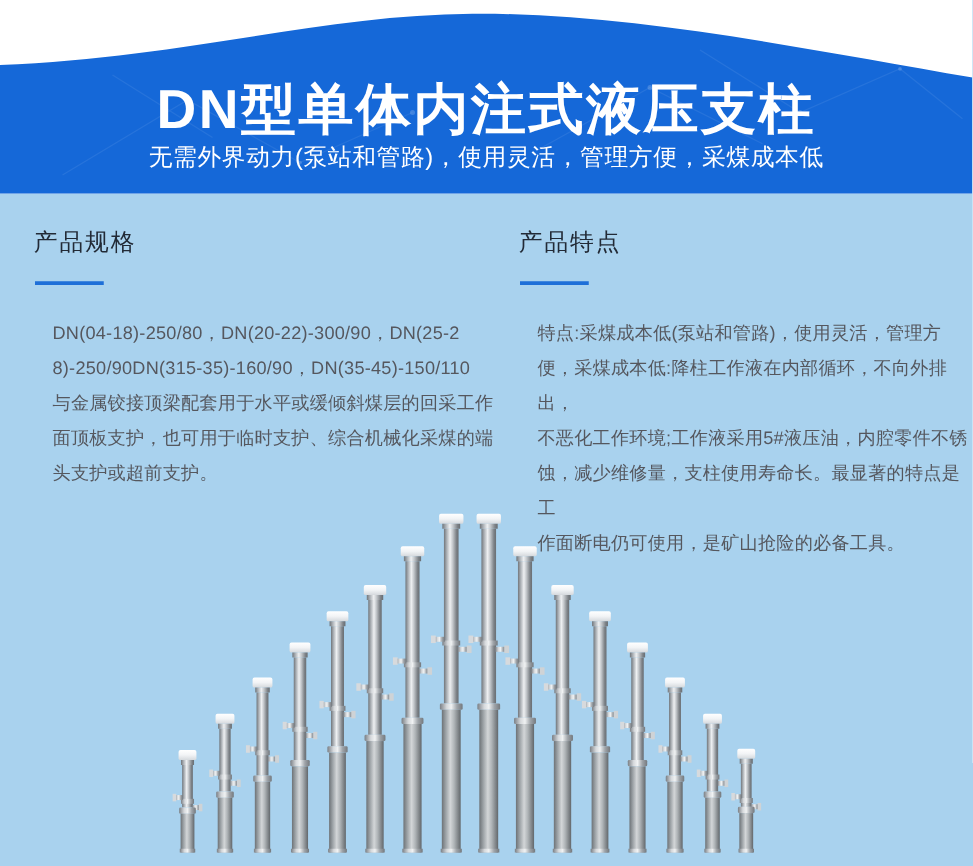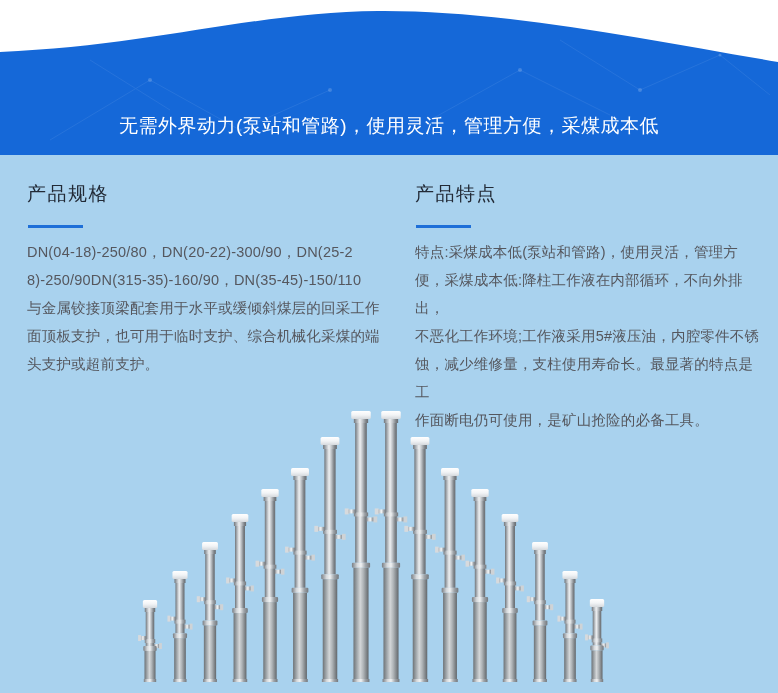--- a/index.html
+++ b/index.html
@@ -33,21 +33,21 @@
   .section h2{
     position:absolute;top:0;left:0;margin:0;
     font-size:19px;font-weight:500;color:#222a36;letter-spacing:1.5px;
     white-space:nowrap;
   }
   .underline{
     position:absolute;top:44px;left:1px;
     width:55px;height:3px;background:#1e6fd8;
   }
   .section p{
-    position:absolute;top:57px;left:0;margin:0;
+    position:absolute;top:57px;left:0;margin:15px;
     width:100%;
     font-size:14.5px;line-height:28px;color:#55575e;
     white-space:pre-line;
     letter-spacing:0.2px;
   }
   
   .photo{
     position:absolute;top:390px;left:0;width:778px;height:303px;
   }
   .photo svg{display:block;}
@@ -68,20 +68,21 @@
       </g>
       <g fill="#ffffff" opacity="0.18">
         <circle cx="150" cy="80" r="2"></circle>
         <circle cx="330" cy="90" r="2"></circle>
         <circle cx="640" cy="90" r="2"></circle>
         <circle cx="520" cy="70" r="2"></circle>
         <circle cx="240" cy="130" r="1.5"></circle>
         <circle cx="720" cy="55" r="1.5"></circle>
       </g>
     </svg>
+    <div class="hero-title">DN型单体内注式液压支柱</div>
     <div class="hero-subtitle">无需外界动力(泵站和管路)，使用灵活，管理方便，采煤成本低</div>
   </div>
 
   <div class="section specs">
     <h2 style="color: rgb(34, 42, 54);">产品规格</h2>
     <div class="underline" style="background: rgb(30, 111, 216);"></div>
     <p style="color: rgb(85, 87, 94);">DN(04-18)-250/80，DN(20-22)-300/90，DN(25-2
 8)-250/90DN(315-35)-160/90，DN(35-45)-150/110
 与金属铰接顶梁配套用于水平或缓倾斜煤层的回采工作
 面顶板支护，也可用于临时支护、综合机械化采煤的端

